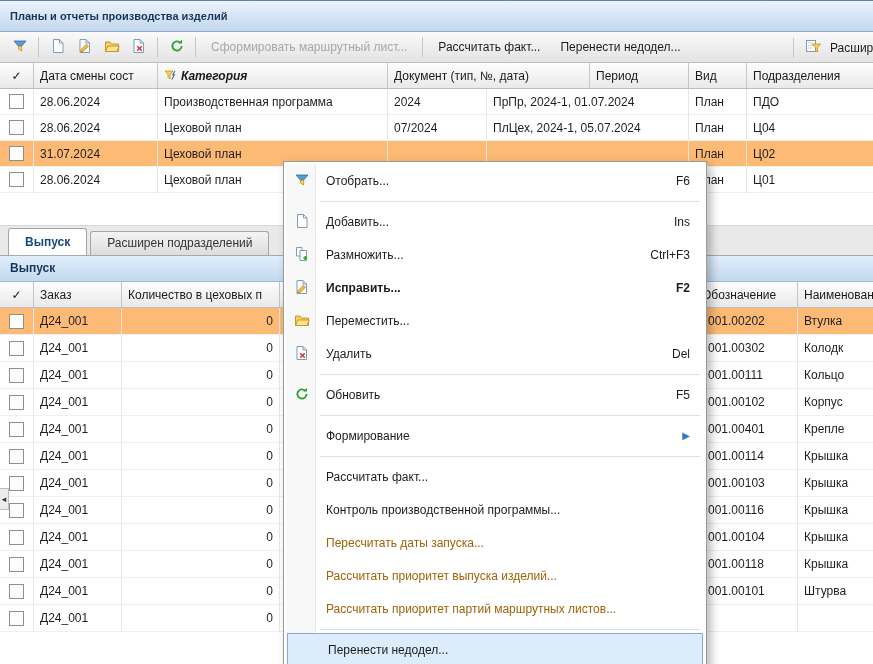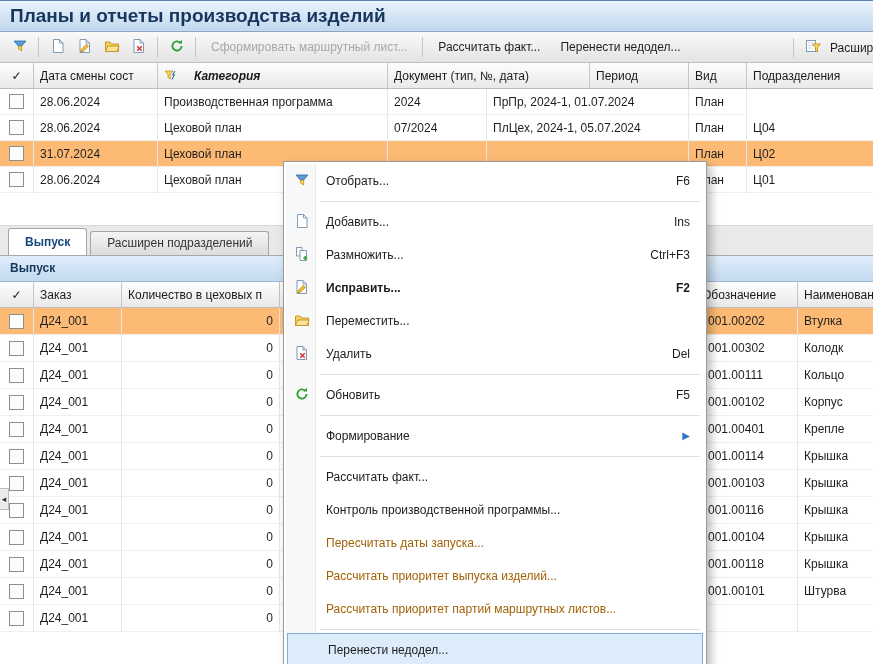--- a/index.html
+++ b/index.html
@@ -2,21 +2,21 @@
 <html><head>
 <meta charset="utf-8">
 <style>
   html,body{margin:0;padding:0;background:#fff;}
   .window{position:relative;width:873px;height:664px;overflow:hidden;
     font-family:"Liberation Sans",sans-serif;font-size:12px;color:#1e1e1e;
     background:#fff;border-top:1px solid #5b82ad;box-sizing:border-box;}
   
   .titlebar{height:30px;background:linear-gradient(#eaf3fc,#c2d7ee);
     border-bottom:1px solid #8fa9c4;display:flex;align-items:center;padding:0 10px;}
-  .titlebar .title{font-weight:bold;font-size:19px;color:#17365d;}
+  .titlebar .title{font-weight:bold;font-size:11px;color:#17365d;}
   
   .toolbar{position:relative;height:31px;background:linear-gradient(#fafafa,#e3e3e3);
     border-bottom:1px solid #bfbfbf;display:flex;align-items:center;padding:0 6px;box-sizing:border-box;}
   .tbi{width:27px;height:25px;display:flex;align-items:center;justify-content:center;
     background:transparent;border:1px solid transparent;padding:0;flex-shrink:0;}
   .tb-sep{width:1px;height:20px;background:#c6c6c6;margin:0 5px;flex-shrink:0;}
   .tbt{background:transparent;border:none;font-family:inherit;font-size:12px;color:#1e1e1e;
     padding:4px 10px;white-space:nowrap;flex-shrink:0;cursor:default;text-align:center;}
   .tbt.disabled{color:#a8a8a8;}
   .tb-right{position:absolute;left:788px;top:0;height:31px;display:flex;align-items:center;}
@@ -27,21 +27,21 @@
     border-bottom:1px solid #bdbdbd;color:#1a1a1a;}
   .cell{box-sizing:border-box;padding:0 6px;white-space:nowrap;overflow:hidden;flex-shrink:0;}
   .brow .cell{border-right:1px solid #e7e7e7;border-bottom:1px solid #efefef;}
   .brow.selected .cell{background:#fdba74;}
   .ccell{display:flex;align-items:center;justify-content:center;padding:0;}
   .cb{width:13px;height:13px;background:#fcfcfc;border:1px solid #8f8f8f;display:inline-block;}
   .checkmark{font-size:12px;color:#222;}
   
   .u-check{width:34px}.u-date{width:124px}.u-cat{width:230px}.u-per{width:99px}
   .u-doc{width:202px}.u-kind{width:58px}.u-div{width:126px;border-right:none!important;}
-  .cat-head{display:flex;align-items:center;gap:17px;font-weight:bold;font-style:italic;}
+  .cat-head{display:flex;align-items:center;gap:4px;font-weight:bold;font-style:italic;}
   
   .upper-gap{height:32px;background:#fff;border-bottom:1px solid #d7d7d7;}
   .tabstrip{height:30px;background:#e9e9e9;border-bottom:1px solid #a9a9a9;
     display:flex;align-items:flex-end;padding-left:8px;box-sizing:border-box;}
   .tab{height:23px;line-height:23px;padding:0 16px;margin-right:3px;border:1px solid #a5a5a5;border-bottom:none;
     border-radius:3px 3px 0 0;background:linear-gradient(#f4f4f4,#dcdcdc);color:#333;white-space:nowrap;}
   .tab.active{height:26px;line-height:26px;background:#fff;color:#15497e;font-weight:bold;}
   
   .section-header{height:26px;line-height:25px;background:linear-gradient(#e0eefb,#c3d9ef);
     border-bottom:1px solid #9fb9d4;color:#17365d;font-weight:bold;padding-left:10px;box-sizing:border-box;}
@@ -162,20 +162,21 @@
 
     <div class="grow brow">
       <div class="cell ccell u-check">
           <span class="cb"></span>
         </div>
       <div class="cell u-date">28.06.2024</div>
       <div class="cell u-cat">Производственная программа</div>
       <div class="cell u-per">2024</div>
       <div class="cell u-doc">ПрПр, 2024-1, 01.07.2024</div>
       <div class="cell u-kind">План</div>
+      <div class="cell u-div">ПДО</div>
     </div>
     <div class="grow brow">
       <div class="cell ccell u-check">
           <span class="cb"></span>
         </div>
       <div class="cell u-date">28.06.2024</div>
       <div class="cell u-cat">Цеховой план</div>
       <div class="cell u-per">07/2024</div>
       <div class="cell u-doc">ПлЦех, 2024-1, 05.07.2024</div>
       <div class="cell u-kind">План</div>

